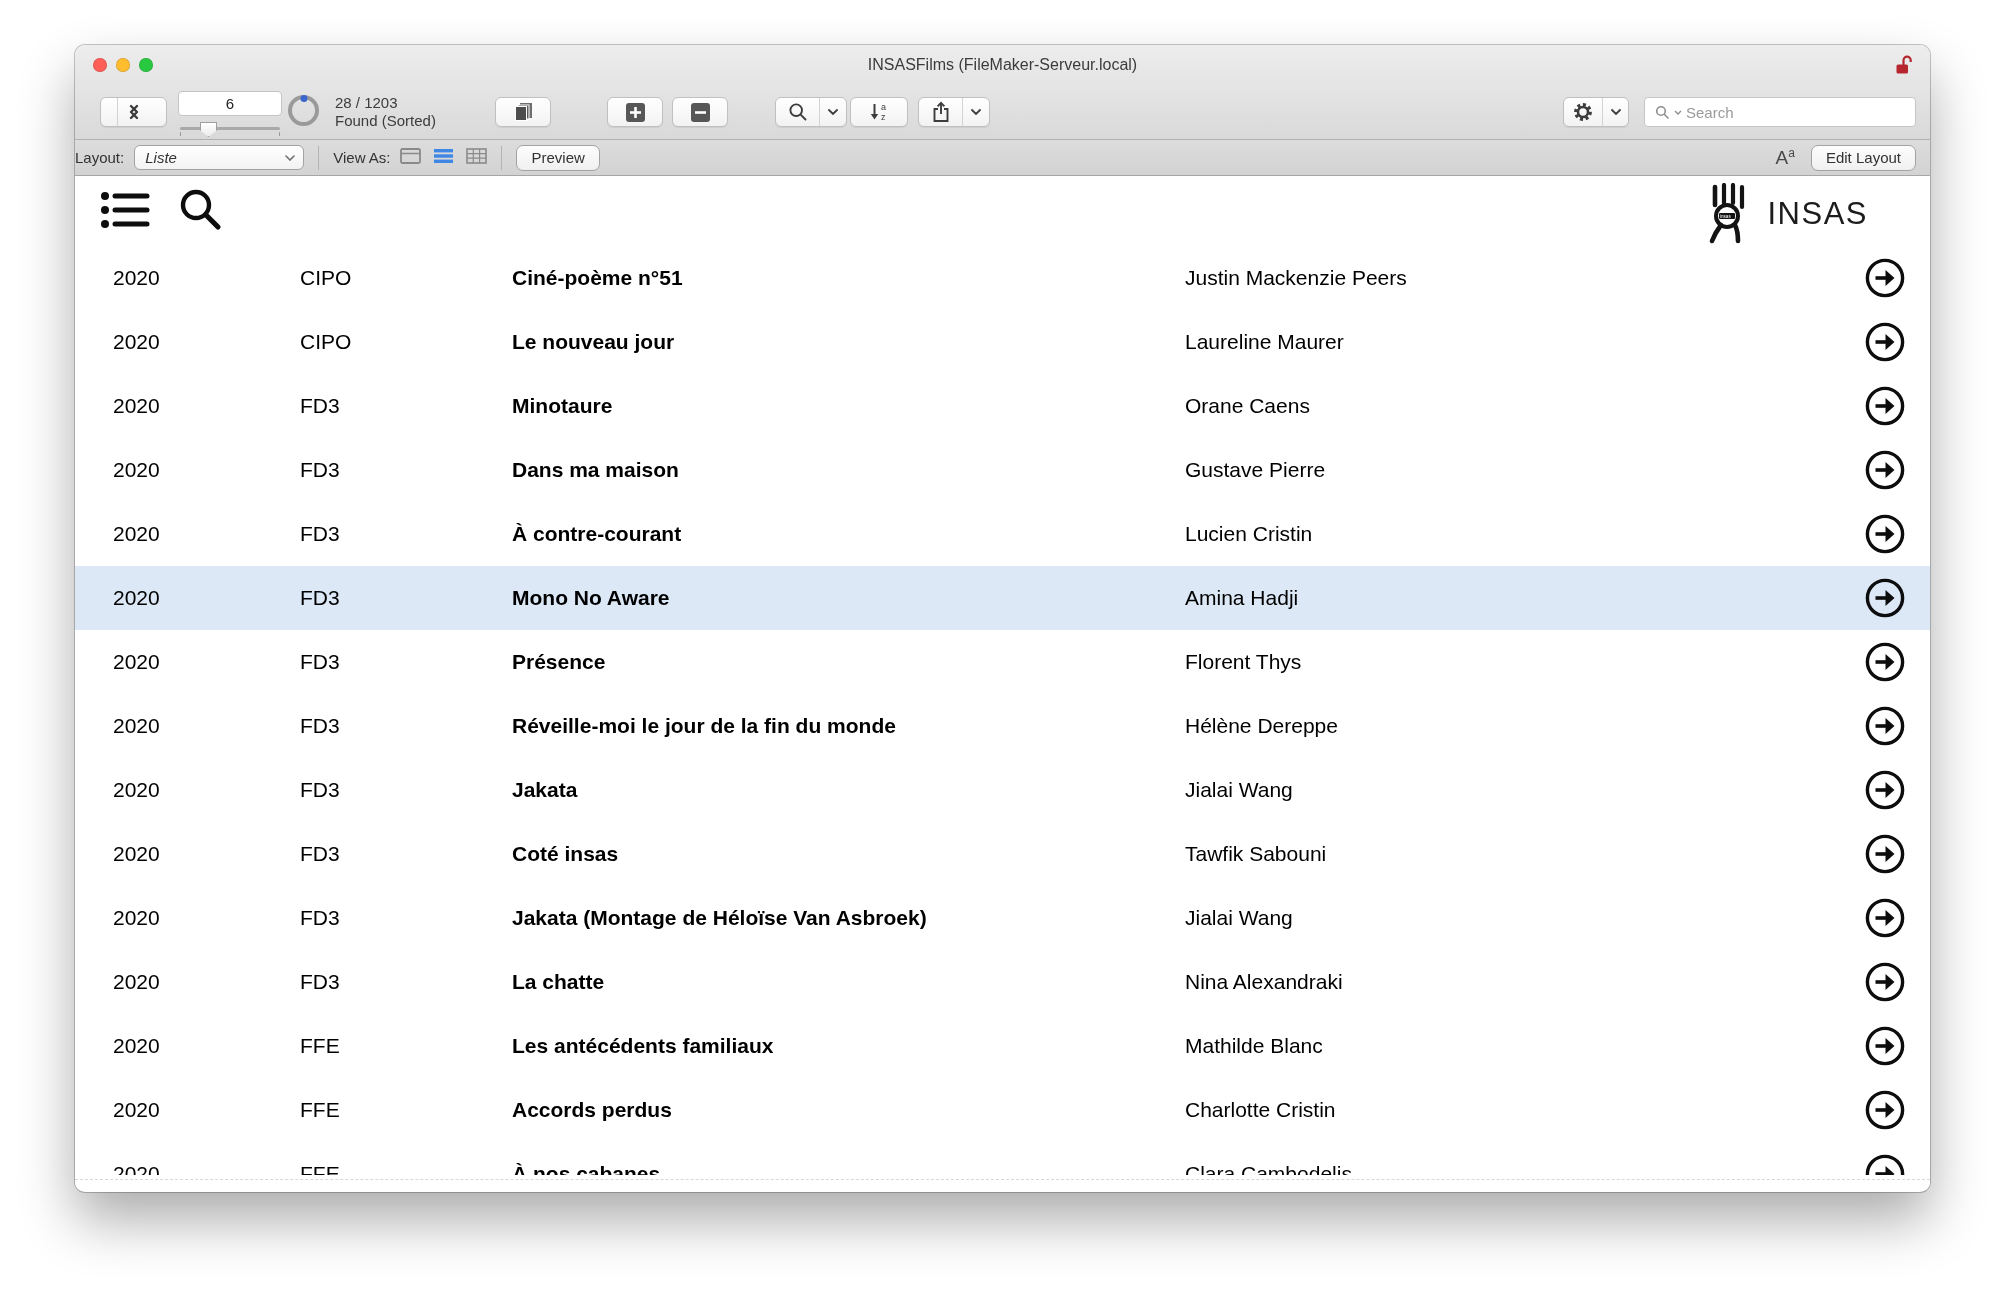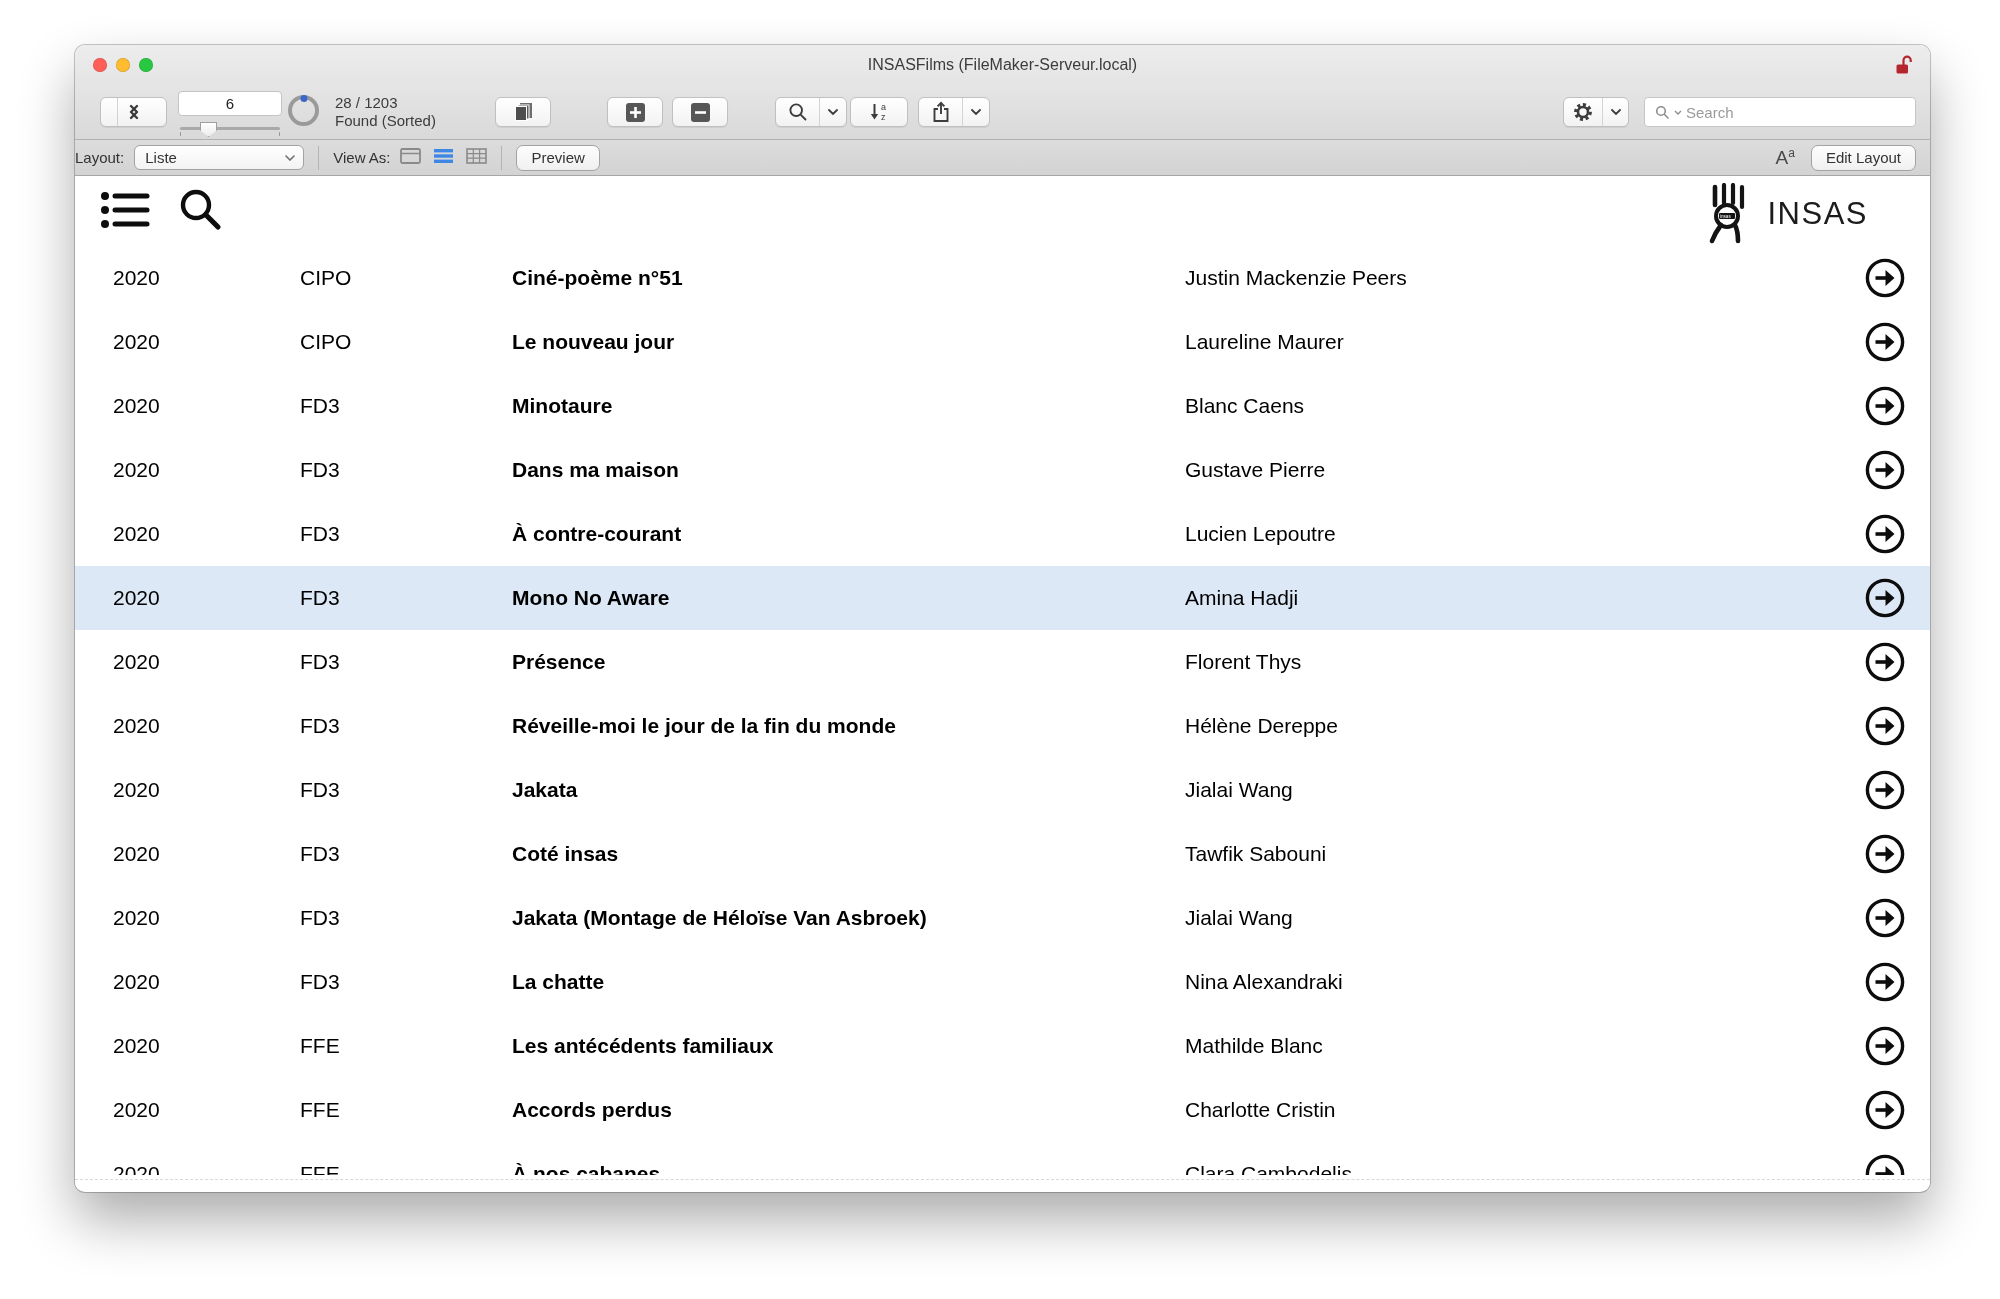--- a/index.html
+++ b/index.html
@@ -53,21 +53,21 @@
   .toolbar-search input { border:none; outline:none; flex:1; font-size:15px; color:#333;
     font-family:inherit; background:transparent; }
   .toolbar-search input::placeholder { color:#9a9a9a; }
 
   
   .layoutbar { position:relative; height:36px; background:linear-gradient(#dcdcdc,#d3d3d3);
     border-bottom:1px solid #a6a6a6; display:flex; align-items:center; font-size:15px; color:#333; }
   .lb-label { }
   .lb-pop { margin-left:10px; width:170px; height:25px; background:linear-gradient(#fff,#f3f3f3);
     border:1px solid #a3a3a3; border-radius:6px; display:flex; align-items:center;
-    padding:0 8px 0 10px; justify-content:space-between; }
+    padding:0 8px 0 10px; justify-content:space-between;font-style:italic; }
   .lb-div { width:1px; height:24px; background:#b4b4b4; margin:0 14px; }
   .viewas { display:flex; gap:12px; align-items:center; margin-left:10px; }
   .lb-btn { height:26px; padding:0 14px; display:flex; align-items:center;
     background:linear-gradient(#fdfdfd,#f0f0f0); border:1px solid #a3a3a3; border-radius:7px; }
   .lb-right { position:absolute; right:14px; display:flex; align-items:center; gap:16px; }
   .fmt-a { font-size:19px; color:#4a4a4a; }
   .fmt-a sup { font-size:12px; }
 
   
   .content { position:relative; height:1014px; background:#fff; }
@@ -332,21 +332,21 @@
         <circle cx="21" cy="21" r="17.6" fill="none" stroke="#0d0d0d" stroke-width="3.4"></circle>
         <line x1="11.5" y1="21" x2="24" y2="21" stroke="#0d0d0d" stroke-width="3.6"></line>
         <polygon points="21.5,13 30.5,21 21.5,29" fill="#0d0d0d"></polygon>
       </svg>
     </span>
   </div>
         <div class="row">
     <span class="cell year">2020</span>
     <span class="cell code">FD3</span>
     <span class="cell title">Minotaure</span>
-    <span class="cell director">Blanc Caens</span>
+    <span class="cell director">Orane Caens</span>
     <span class="row-arrow">
       <svg width="42" height="42" viewBox="0 0 42 42">
         <circle cx="21" cy="21" r="17.6" fill="none" stroke="#0d0d0d" stroke-width="3.4"></circle>
         <line x1="11.5" y1="21" x2="24" y2="21" stroke="#0d0d0d" stroke-width="3.6"></line>
         <polygon points="21.5,13 30.5,21 21.5,29" fill="#0d0d0d"></polygon>
       </svg>
     </span>
   </div>
         <div class="row">
     <span class="cell year">2020</span>
@@ -358,21 +358,21 @@
         <circle cx="21" cy="21" r="17.6" fill="none" stroke="#0d0d0d" stroke-width="3.4"></circle>
         <line x1="11.5" y1="21" x2="24" y2="21" stroke="#0d0d0d" stroke-width="3.6"></line>
         <polygon points="21.5,13 30.5,21 21.5,29" fill="#0d0d0d"></polygon>
       </svg>
     </span>
   </div>
         <div class="row">
     <span class="cell year">2020</span>
     <span class="cell code">FD3</span>
     <span class="cell title">À contre-courant</span>
-    <span class="cell director">Lucien Lepoutre</span>
+    <span class="cell director">Lucien Cristin</span>
     <span class="row-arrow">
       <svg width="42" height="42" viewBox="0 0 42 42">
         <circle cx="21" cy="21" r="17.6" fill="none" stroke="#0d0d0d" stroke-width="3.4"></circle>
         <line x1="11.5" y1="21" x2="24" y2="21" stroke="#0d0d0d" stroke-width="3.6"></line>
         <polygon points="21.5,13 30.5,21 21.5,29" fill="#0d0d0d"></polygon>
       </svg>
     </span>
   </div>
         <div class="row selected">
     <span class="cell year">2020</span>

